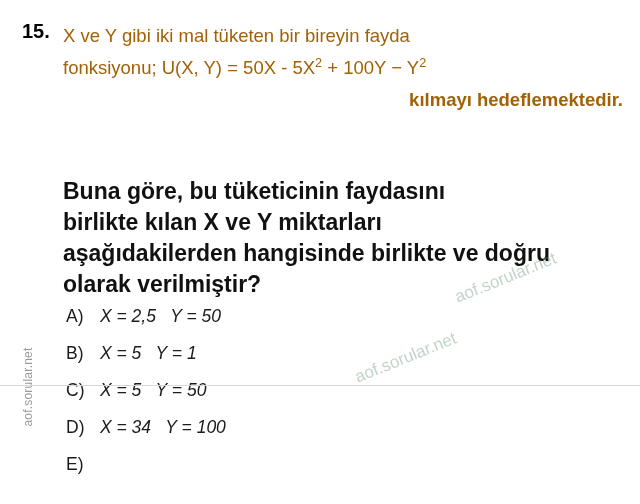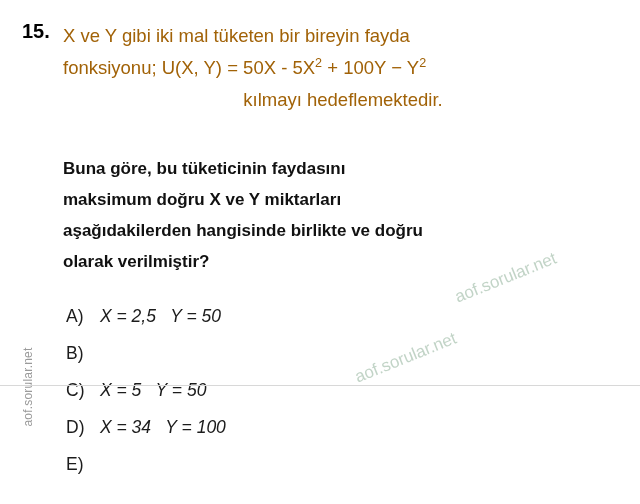--- a/index.html
+++ b/index.html
@@ -63,34 +63,35 @@
     font-size: 18.5px;
     line-height: 32px;
     color: #a16207;
   }
   .stem p {
     margin: 0;
     text-align: justify;
     text-justify: inter-word;
   }
   .stem p.lastline {
-    text-align: center;
+    text-align: right;
+    font-weight: bold;
   }
   sup {
     font-size: 0.68em;
     vertical-align: super;
     line-height: 0;
   }
 
   .prompt {
     position: absolute;
     left: 63px;
-    top: 153px;
+    top: 176px;
     width: 563px;
-    font-size: 17px;
+    font-size: 23px;
     line-height: 31px;
     font-weight: bold;
     color: #111;
   }
   .prompt p {
     margin: 0;
     text-align: justify;
     text-justify: inter-word;
   }
   .prompt p.lastline {
@@ -153,32 +154,33 @@
   <div class="question-number">15.</div>
 
   <div class="stem">
     <p>X ve Y gibi iki mal tüketen bir bireyin fayda</p>
     <p><span>fonksiyonu; U(X, Y) = 50X - 5X</span><sup>2</sup><span> + 100Y − Y</span><sup>2</sup></p>
     <p class="lastline">kılmayı hedeflemektedir.</p>
   </div>
 
   <div class="prompt">
     <p>Buna göre, bu tüketicinin faydasını</p>
-    <p>maksimum doğru X ve Y miktarları</p>
+    <p>birlikte kılan X ve Y miktarları</p>
     <p>aşağıdakilerden hangisinde birlikte ve doğru</p>
     <p class="lastline">olarak verilmiştir?</p>
   </div>
 
   <div class="options">
     <div class="option">
       <span class="opt-letter">A)</span>
       <span class="opt-text">X = 2,5   Y = 50</span>
     </div>
     <div class="option">
       <span class="opt-letter">B)</span>
+      <span class="opt-text">X = 5   Y = 1</span>
     </div>
     <div class="option">
       <span class="opt-letter">C)</span>
       <span class="opt-text">X = 5   Y = 50</span>
     </div>
     <div class="option">
       <span class="opt-letter">D)</span>
       <span class="opt-text">X = 34   Y = 100</span>
     </div>
     <div class="option">

